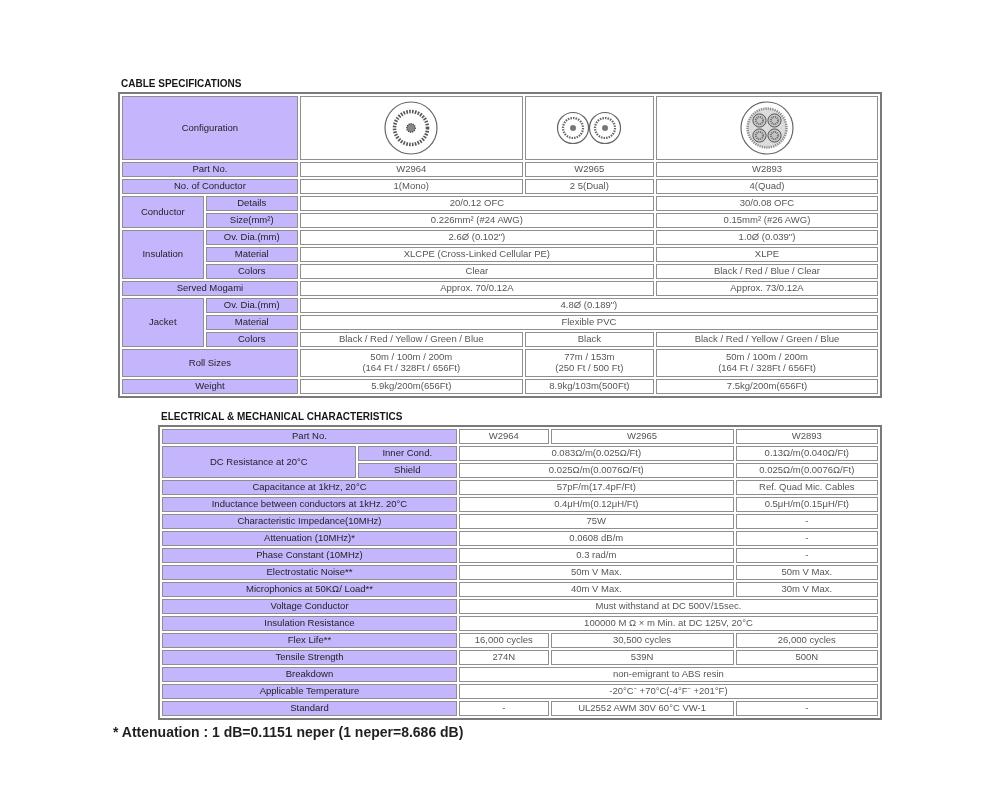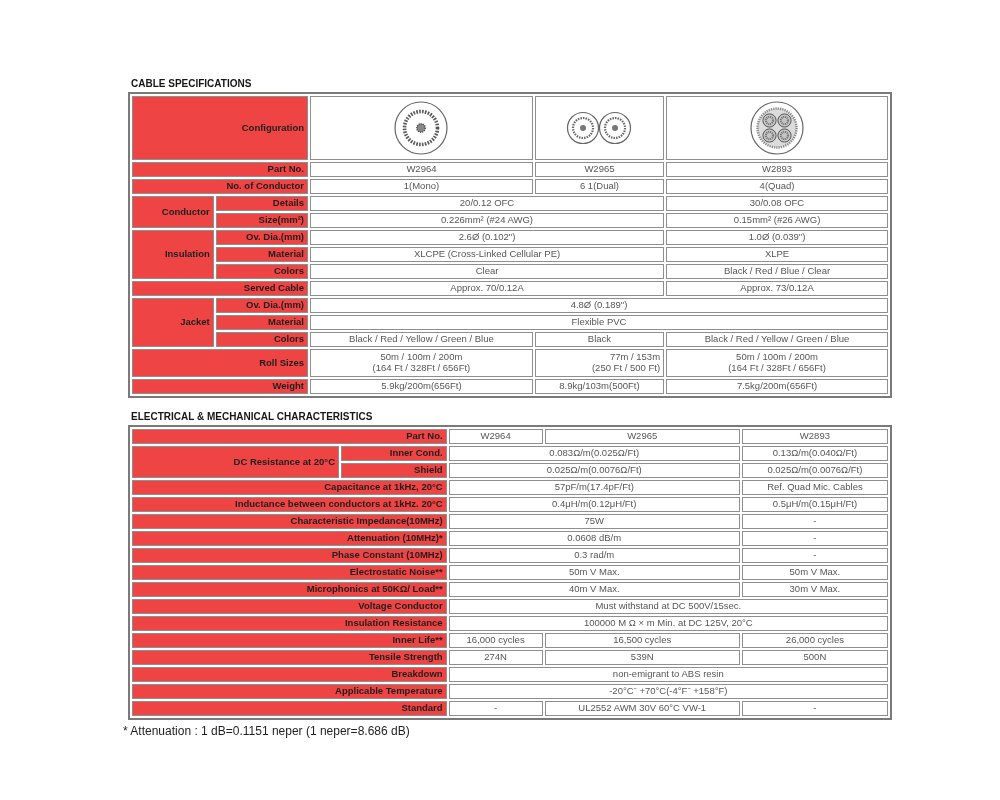--- a/index.html
+++ b/index.html
@@ -15,54 +15,55 @@
   }
   .page {
     position: relative;
     width: 1000px;
     height: 800px;
     background: #ffffff;
     overflow: hidden;
   }
   .content {
     position: absolute;
-    left: 128px;
+    left: 118px;
     top: 78px;
     width: 764px;
   }
   .section-title {
     font-size: 10px;
     font-weight: bold;
     color: #161616;
     margin: 0 0 3px 3px;
     white-space: nowrap;
   }
   .section2 {
     margin-top: 13px;
+    margin-left: 40px;
   }
   table.spec {
     border-collapse: separate;
     border-spacing: 2px;
     border: 2px solid #7a7a7a;
     background: #ffffff;
     table-layout: fixed;
   }
   table.spec td {
     border: 1px solid #8f8f8f;
     font-size: 9.5px;
     line-height: 1.15;
     height: 13px;
     padding: 0 3px;
     overflow: hidden;
   }
   table.spec td.label {
-    background: #ef4444;
+    background: #c4b5fd;
     color: #1f1f1f;
-    font-weight: bold;
-    text-align: right;
+    font-weight: normal;
+    text-align: center;
     vertical-align: middle;
   }
   table.spec td.data {
     background: #ffffff;
     color: #565656;
     text-align: center;
     vertical-align: middle;
     white-space: pre-line;
   }
   table.spec td.image {
@@ -70,22 +71,22 @@
     text-align: center;
     vertical-align: middle;
     padding: 0;
   }
   table.spec td.image svg {
     display: block;
     margin: 0 auto;
   }
   .footnotes {
     margin: 4px 0 0 -5px;
-    font-size: 12px;
-    font-weight: normal;
+    font-size: 14px;
+    font-weight: bold;
     color: #1f1f1f;
     line-height: 1.2;
   }
   .footnote { white-space: nowrap; }
 </style>
 </head>
 <body>
 
 <div class="page">
   <div class="content">
@@ -143,21 +144,21 @@
             </tr>
             <tr>
               <td colspan="2" class="label">Part No.</td>
               <td class="data">W2964</td>
               <td class="data">W2965</td>
               <td class="data">W2893</td>
             </tr>
             <tr>
               <td colspan="2" class="label">No. of Conductor</td>
               <td class="data">1(Mono)</td>
-              <td class="data">6 1(Dual)</td>
+              <td class="data">2 5(Dual)</td>
               <td class="data">4(Quad)</td>
             </tr>
             <tr>
               <td rowspan="2" class="label">Conductor</td>
               <td class="label">Details</td>
               <td colspan="2" class="data">20/0.12 OFC</td>
               <td class="data">30/0.08 OFC</td>
             </tr>
             <tr>
               <td class="label">Size(mm²)</td>
@@ -174,21 +175,21 @@
               <td class="label">Material</td>
               <td colspan="2" class="data">XLCPE (Cross-Linked Cellular PE)</td>
               <td class="data">XLPE</td>
             </tr>
             <tr>
               <td class="label">Colors</td>
               <td colspan="2" class="data">Clear</td>
               <td class="data">Black / Red / Blue / Clear</td>
             </tr>
             <tr>
-              <td colspan="2" class="label">Served Cable</td>
+              <td colspan="2" class="label">Served Mogami</td>
               <td colspan="2" class="data">Approx. 70/0.12A</td>
               <td class="data">Approx. 73/0.12A</td>
             </tr>
             <tr>
               <td rowspan="3" class="label">Jacket</td>
               <td class="label">Ov. Dia.(mm)</td>
               <td colspan="3" class="data">4.8Ø (0.189")</td>
             </tr>
             <tr>
               <td class="label">Material</td>
@@ -197,21 +198,21 @@
             <tr>
               <td class="label">Colors</td>
               <td class="data">Black / Red / Yellow / Green / Blue</td>
               <td class="data">Black</td>
               <td class="data">Black / Red / Yellow / Green / Blue</td>
             </tr>
             <tr>
               <td colspan="2" class="label" style="height: 26px;">Roll Sizes</td>
               <td class="data" style="height: 26px;">50m / 100m / 200m
 (164 Ft / 328Ft / 656Ft)</td>
-              <td class="data" style="height: 26px; text-align: right;">77m / 153m
+              <td class="data" style="height: 26px;">77m / 153m
 (250 Ft / 500 Ft)</td>
               <td class="data" style="height: 26px;">50m / 100m / 200m
 (164 Ft / 328Ft / 656Ft)</td>
             </tr>
             <tr>
               <td colspan="2" class="label">Weight</td>
               <td class="data">5.9kg/200m(656Ft)</td>
               <td class="data">8.9kg/103m(500Ft)</td>
               <td class="data">7.5kg/200m(656Ft)</td>
             </tr>
@@ -284,38 +285,38 @@
             </tr>
             <tr>
               <td colspan="2" class="label">Voltage Conductor</td>
               <td colspan="3" class="data">Must withstand at DC 500V/15sec.</td>
             </tr>
             <tr>
               <td colspan="2" class="label">Insulation Resistance</td>
               <td colspan="3" class="data">100000 M Ω × m Min. at DC 125V, 20°C</td>
             </tr>
             <tr>
-              <td colspan="2" class="label">Inner Life**</td>
+              <td colspan="2" class="label">Flex Life**</td>
               <td class="data">16,000 cycles</td>
-              <td class="data">16,500 cycles</td>
+              <td class="data">30,500 cycles</td>
               <td class="data">26,000 cycles</td>
             </tr>
             <tr>
               <td colspan="2" class="label">Tensile Strength</td>
               <td class="data">274N</td>
               <td class="data">539N</td>
               <td class="data">500N</td>
             </tr>
             <tr>
               <td colspan="2" class="label">Breakdown</td>
               <td colspan="3" class="data">non-emigrant to ABS resin</td>
             </tr>
             <tr>
               <td colspan="2" class="label">Applicable Temperature</td>
-              <td colspan="3" class="data">-20°C⁻ +70°C(-4°F⁻ +158°F)</td>
+              <td colspan="3" class="data">-20°C⁻ +70°C(-4°F⁻ +201°F)</td>
             </tr>
             <tr>
               <td colspan="2" class="label">Standard</td>
               <td class="data">-</td>
               <td class="data">UL2552 AWM 30V 60°C VW-1</td>
               <td class="data">-</td>
             </tr>
           </tbody>
         </table>
     </section>

